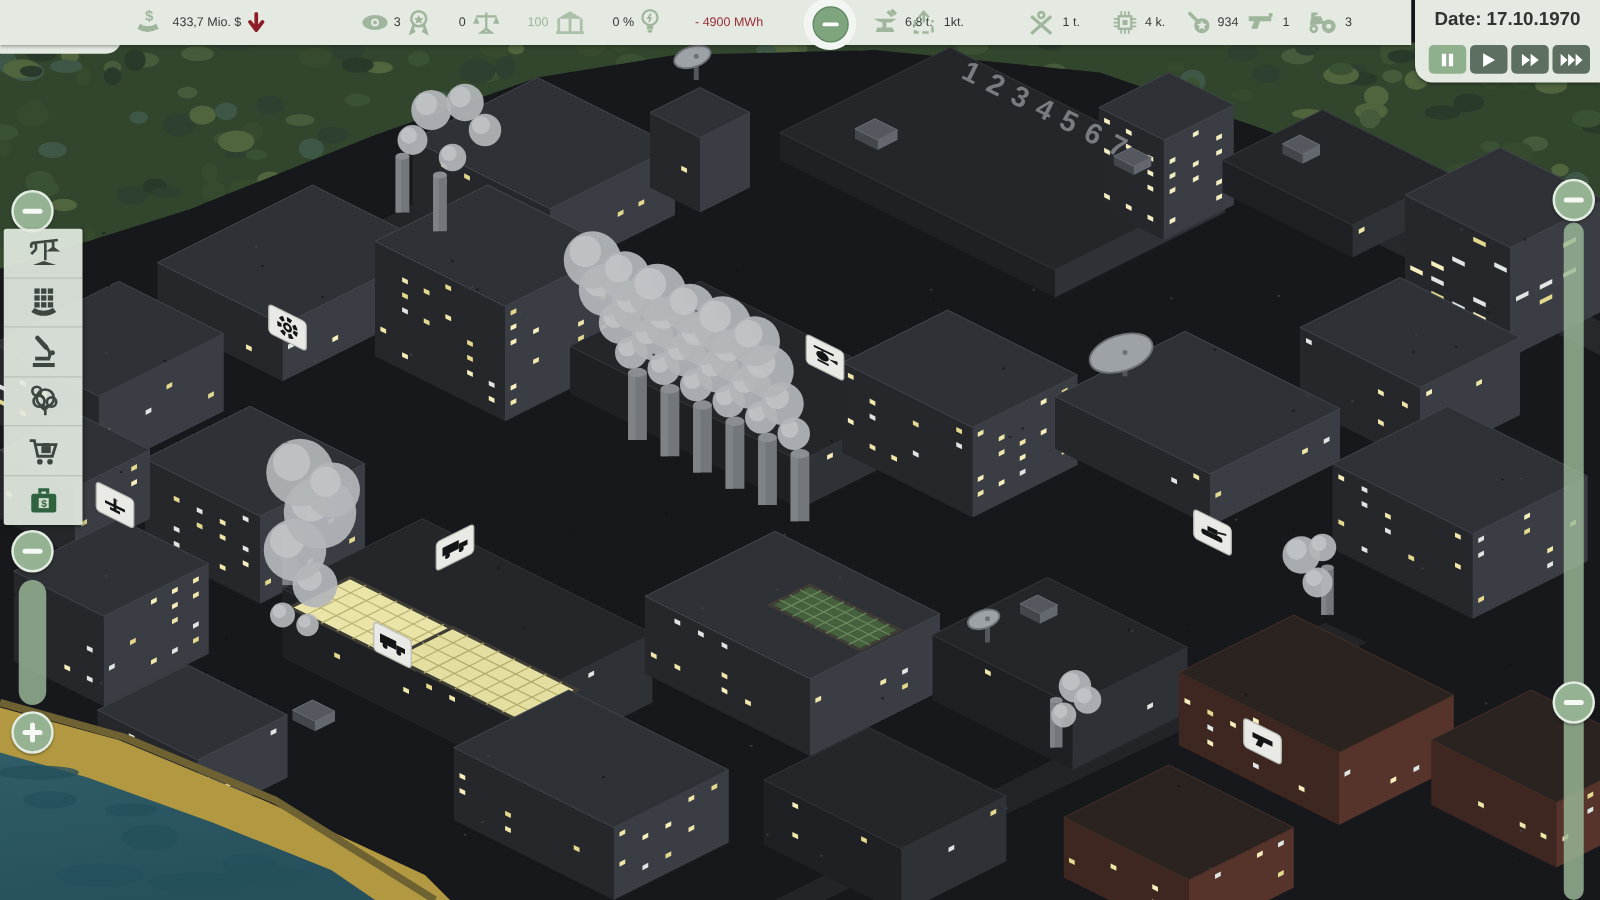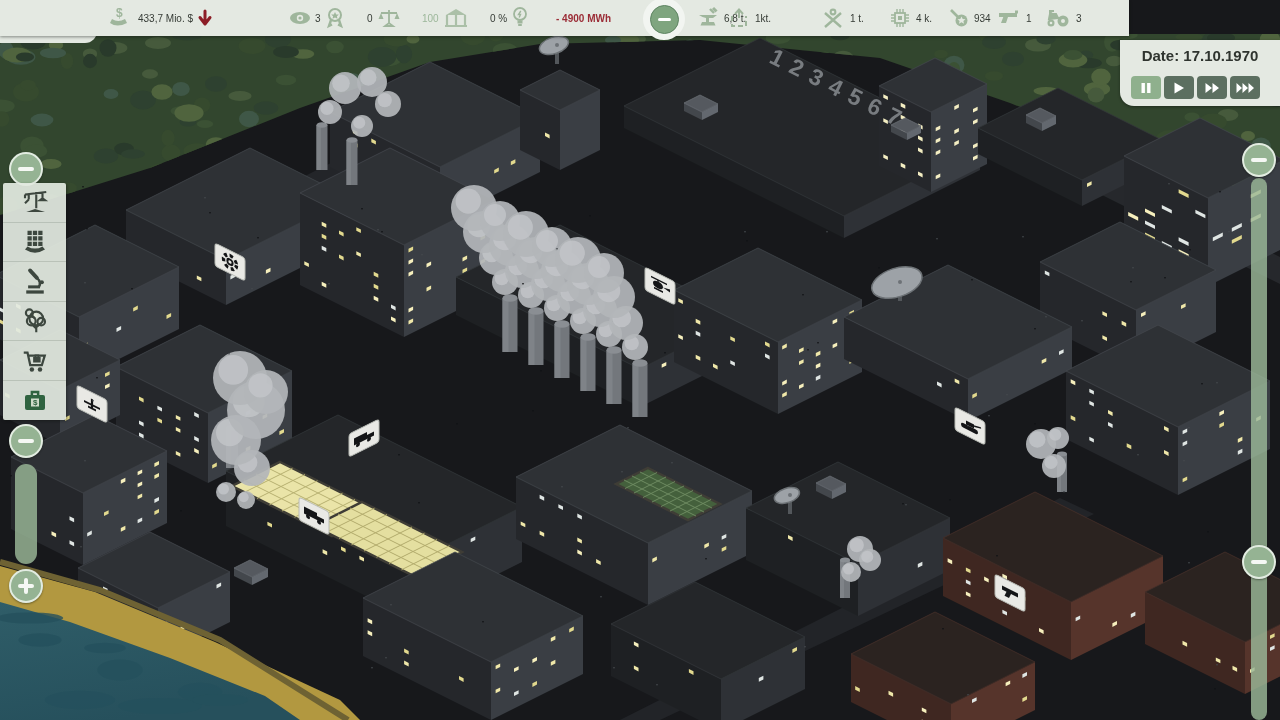--- a/index.html
+++ b/index.html
@@ -14,31 +14,31 @@
 
   
   .menu-tab{position:absolute;left:0;top:0;width:97px;height:43px;background:var(--bar-bg);
     border-bottom-right-radius:12px;z-index:5;cursor:pointer;}
   .menu-tab span{position:absolute;left:19px;top:8px;font-size:18px;color:#2c312c;letter-spacing:.3px;}
   .topbar{position:absolute;left:0;top:0;width:1129px;height:36px;background:var(--bar-bg);
     box-shadow:0 1px 3px rgba(10,15,10,.45);z-index:6;}
   .stat{position:absolute;top:0;height:36px;display:flex;align-items:center;gap:4px;}
   .stat .val{font-size:10px;color:var(--bar-text);white-space:nowrap;}
   .stat .val.green{color:var(--money-green);}
-  .stat .val.red{color:var(--red);font-weight:700;}
+  .stat .val.red{color:var(--red);font-weight:400;}
   .ic{display:block;}
   .collapse-wrap{position:absolute;left:643px;top:-2px;width:42px;height:42px;border-radius:50%;
     background:#f2f5f1;display:flex;align-items:center;justify-content:center;z-index:7;cursor:pointer;}
   .collapse-inner{width:29px;height:29px;border-radius:50%;background:#7fa57f;border:1px solid #5e8462;
     display:flex;align-items:center;justify-content:center;}
   .collapse-inner .hbar{width:13px;height:3px;background:#fff;border-radius:2px;}
 
   
-  .date-panel{position:absolute;right:0;top:0;width:160px;height:66px;background:var(--bar-bg);
-    border-bottom-left-radius:14px;z-index:8;box-shadow:0 1px 3px rgba(10,15,10,.45);margin-top:40px;}
+  .date-panel{position:absolute;right:0;top:0;width:148px;height:66px;background:var(--bar-bg);
+    border-bottom-left-radius:14px;z-index:8;box-shadow:0 1px 3px rgba(10,15,10,.45);}
   .date-panel .date{display:block;text-align:center;margin-top:7px;font-size:15px;font-weight:bold;color:#2f342f;}
   .pb-row{position:absolute;left:11px;top:36px;display:flex;gap:3px;}
   .pb{width:30px;height:23px;border:none;border-radius:4px;background:var(--btn-dark);
     display:flex;align-items:center;justify-content:center;cursor:pointer;}
   .pb.active{background:var(--btn-active);}
 
   
   .tool-panel{position:absolute;left:3px;top:183px;width:63px;background:rgba(226,233,224,.93);
     border-radius:2px;z-index:4;box-shadow:1px 1px 3px rgba(10,15,10,.4);}
   .tool{width:63px;height:39.5px;display:flex;align-items:center;justify-content:center;

